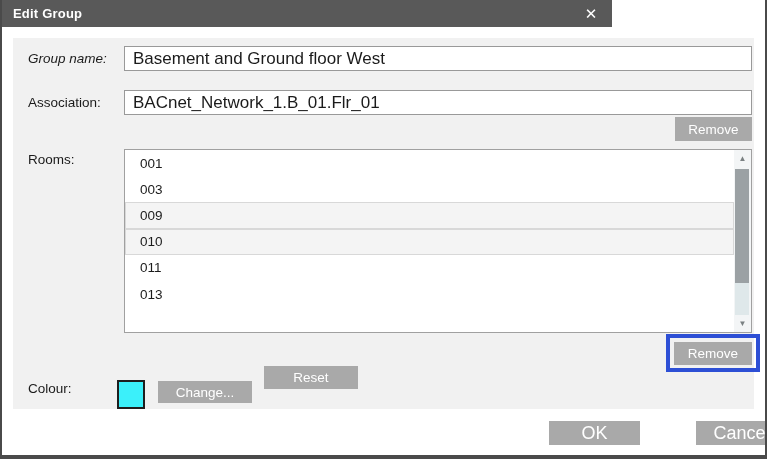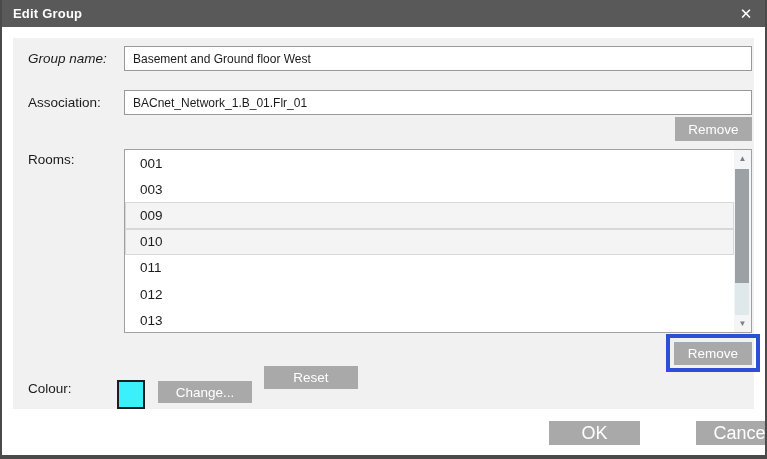--- a/index.html
+++ b/index.html
@@ -13,21 +13,21 @@
     background: #ffffff;
     border-left: 2px solid #4a4a4a;
     border-right: 2px solid #4a4a4a;
     border-bottom: 4px solid #4a4a4a;
     overflow: hidden;
   }
 
   .titlebar {
     position: absolute;
     left: -2px; top: 0;
-    width: 767px; height: 27px;
+    width: 612px; height: 27px;
     background: #595959;
     color: #ffffff;
     display: flex;
     align-items: center;
   }
   .titlebar .title {
     padding-left: 13px;
     font-size: 13px;
     font-weight: 600;
     letter-spacing: 0.2px;
@@ -57,21 +57,21 @@
     font-size: 13.5px;
     color: #1b1b1b;
   }
 
   .text-field {
     position: absolute;
     height: 25px;
     background: #ffffff;
     border: 1px solid #999999;
     font-family: "Liberation Sans", sans-serif;
-    font-size: 12px;
+    font-size: 17px;
     color: #1b1b1b;
     padding: 0 8px;
     outline: none;
   }
 
   .gray-btn {
     position: absolute;
     background: #a9a9a9;
     color: #ffffff;
     border: none;
@@ -179,21 +179,20 @@
 
   <span class="form-label" style="left:26px; top:152px;">Rooms:</span>
 
   <div class="listbox">
     <div class="rows">
         <div class="row">001</div>
         <div class="row">003</div>
         <div class="row selected">009</div>
         <div class="row selected">010</div>
         <div class="row">011</div>
-        <div class="row">012</div>
         <div class="row">013</div>
       </div>
     <div class="scrollbar">
       <div class="scroll-arrow up">▲</div>
       <div class="scroll-track-lower"></div>
       <div class="scroll-thumb"></div>
       <div class="scroll-arrow down">▼</div>
     </div>
   </div>
 

